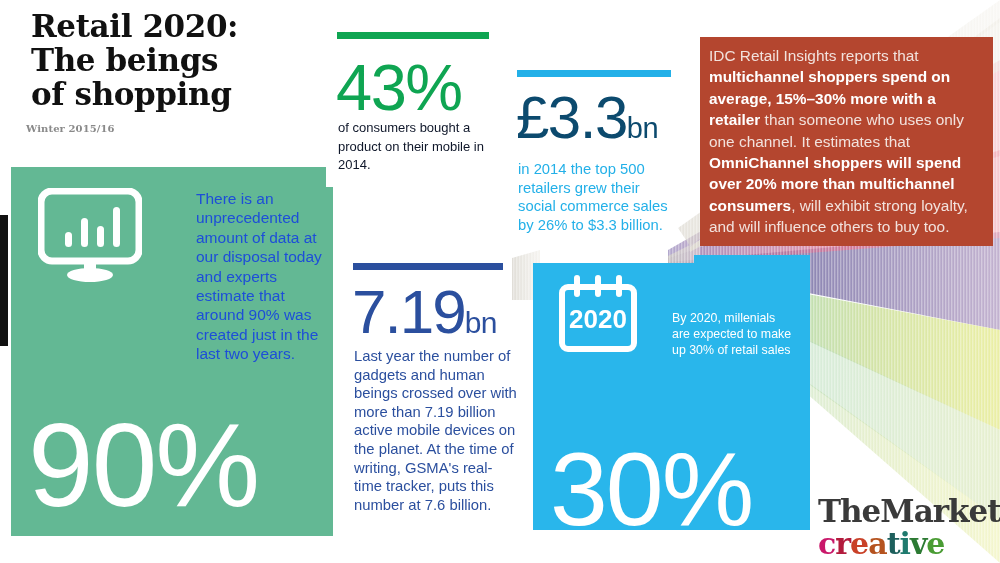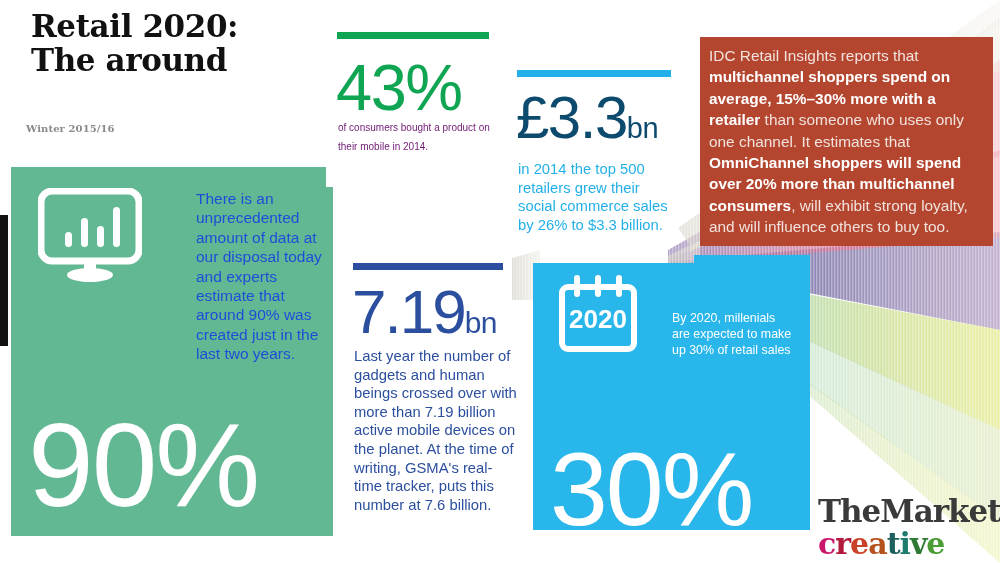--- a/index.html
+++ b/index.html
@@ -112,22 +112,22 @@
     line-height: 65px;
     font-weight: 300;
     color: #0fa552;
     letter-spacing: -1.5px;
   }
   .body-43 {
     position: absolute;
     left: 338px;
     top: 119px;
     width: 160px;
-    color: #701a75;
-    font-size: 10px;
+    color: #0f172a;
+    font-size: 13px;
     line-height: 18.6px;
   }
 
   
   .stat-33 {
     position: absolute;
     left: 516px;
     top: 88px;
     color: #0c4a6e;
     font-weight: 300;
@@ -294,21 +294,22 @@
       <polygon points="668,256 700,240 700,300 668,286" fill="url(#gGrey)"></polygon>
       <polygon points="512,258 540,250 540,300 512,300" fill="url(#gGrey)" opacity="0.8"></polygon>
       <polygon points="678,228 1000,0 1000,22 690,246" fill="url(#gGreyTop)" opacity="0.7"></polygon>
     </g>
   </svg>
 
   <div class="edge-bar"></div>
 
   <div class="headline">
     <div>Retail 2020:</div>
-    <div>The around</div>
+    <div>The beings</div>
+    <div>of shopping</div>
   </div>
   <div class="subhead">Winter 2015/16</div>
 
   <div class="green-panel"></div>
   <svg class="monitor-icon" viewBox="0 0 104 96">
     <rect x="3" y="3" width="98" height="70" rx="11" ry="11" fill="none" stroke="#ffffff" stroke-width="7"></rect>
     <rect x="27" y="44" width="7" height="15" rx="3.5" fill="#ffffff"></rect>
     <rect x="43" y="30" width="7" height="29" rx="3.5" fill="#ffffff"></rect>
     <rect x="59" y="38" width="7" height="21" rx="3.5" fill="#ffffff"></rect>
     <rect x="75" y="19" width="7" height="40" rx="3.5" fill="#ffffff"></rect>

